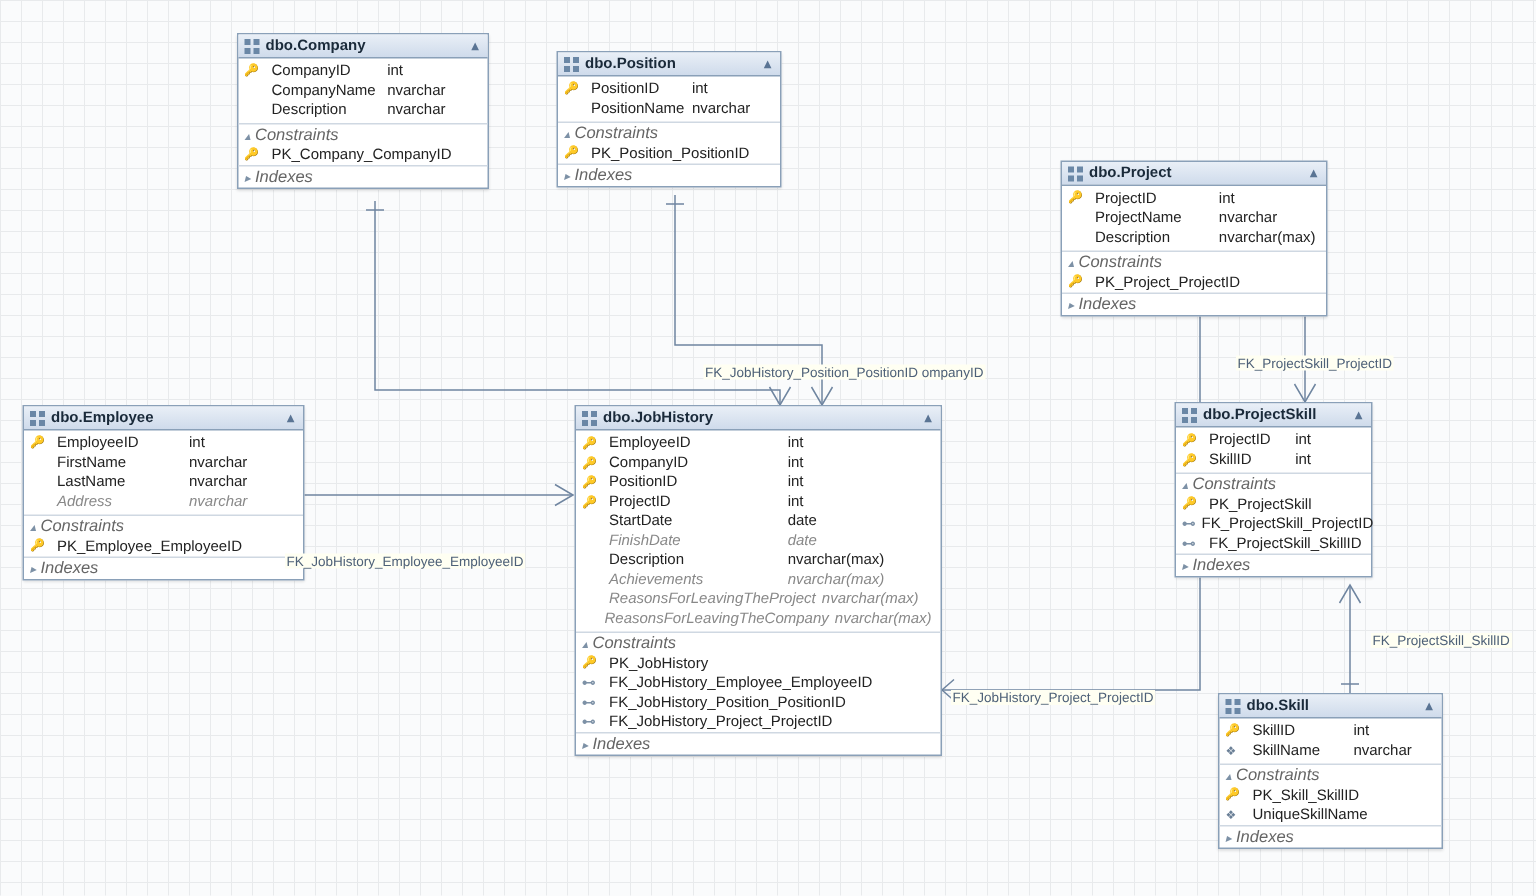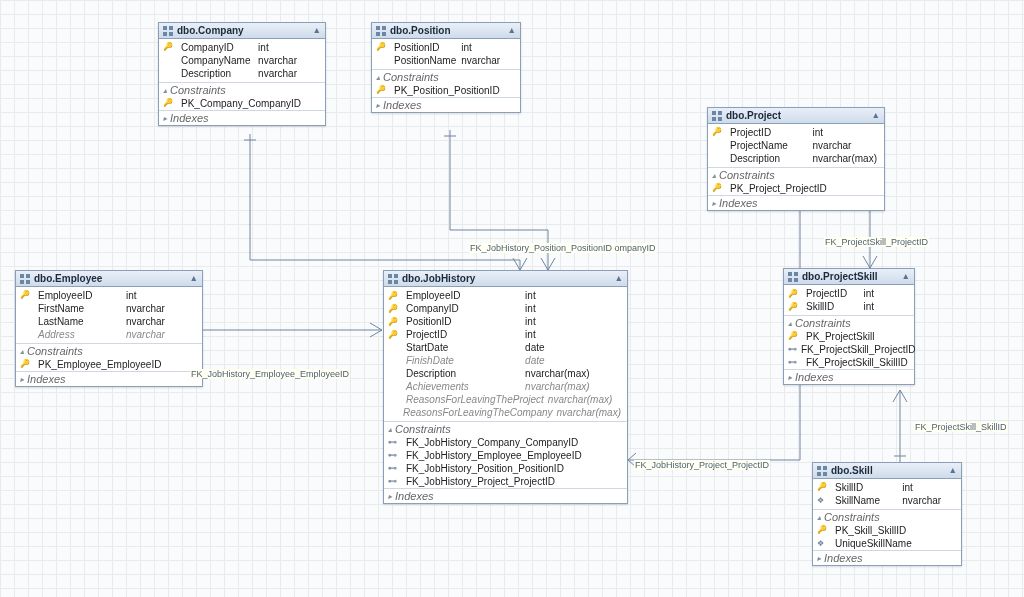--- a/index.html
+++ b/index.html
@@ -175,21 +175,21 @@
     </div>
   <div class="constraint-row">
       <span class="icon pk"></span>
       <span>PK_Company_CompanyID</span>
     </div>
   <div class="section-head collapsed">
       <span>Indexes</span>
     </div>
 </div>
 
-<div class="table" style="left:371px; top:22px; width:150px;">
+<div class="table" style="left:371px; top:34px; width:150px;">
   <div class="table-title">
     <span class="grid-icon"></span>
     <span>dbo.Position</span>
     <span class="collapse">▴</span>
   </div>
   <div class="cols">
     <div class="col-row">
         <span class="icon pk"></span>
         <span class="col-name">PositionID</span>
         <span class="col-type">int</span>
@@ -342,22 +342,22 @@
     <div class="col-row nullable">
         <span class="icon"></span>
         <span class="col-name">ReasonsForLeavingTheCompany</span>
         <span class="col-type">nvarchar(max)</span>
       </div>
   </div>
   <div class="section-head">
       <span>Constraints</span>
     </div>
   <div class="constraint-row">
-      <span class="icon fk"></span>
-      <span>FK_JobHistory_Company_CompanyID</span>
+      <span class="icon pk"></span>
+      <span>PK_JobHistory</span>
     </div>
   <div class="constraint-row">
       <span class="icon fk"></span>
       <span>FK_JobHistory_Employee_EmployeeID</span>
     </div>
   <div class="constraint-row">
       <span class="icon fk"></span>
       <span>FK_JobHistory_Position_PositionID</span>
     </div>
   <div class="constraint-row">

